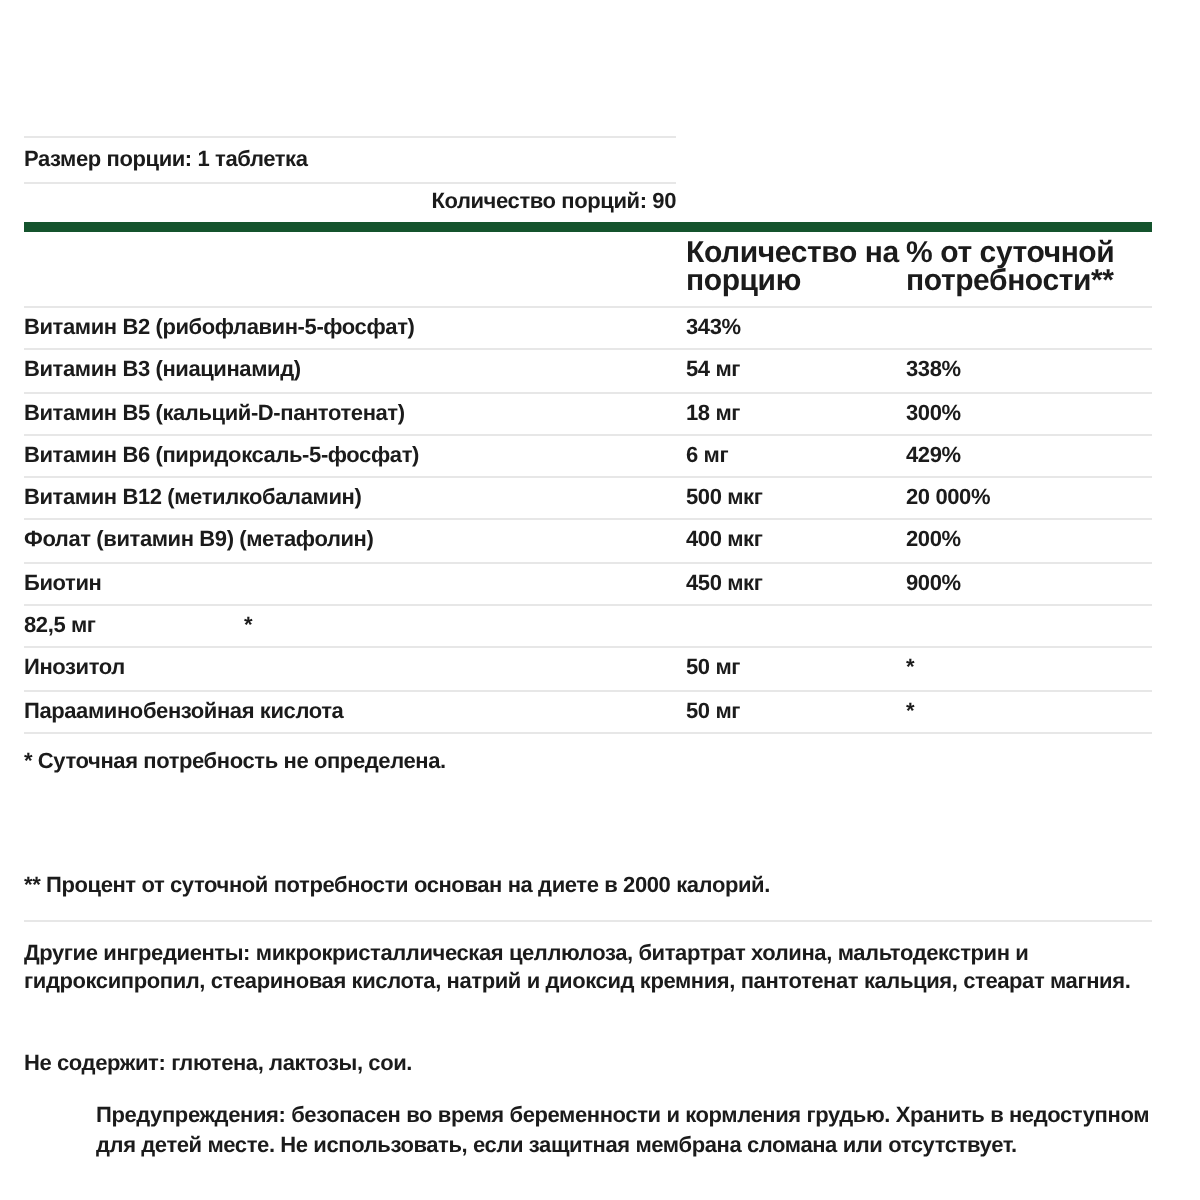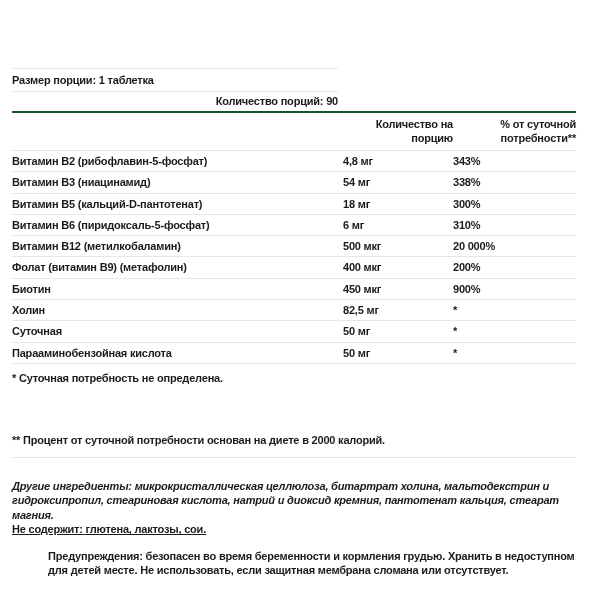--- a/index.html
+++ b/index.html
@@ -14,26 +14,25 @@
 
   
   .serving-block { width: 326px; border-top: 1px solid #e7e7e7; }
   .serving-row { height: 23px; line-height: 22px; font-size: 11px; }
   .serving-row.first { border-bottom: 1px solid #e7e7e7; }
   .serving-row.second { height: 19px; line-height: 19px; text-align: right; }
 
   
   .thead {
     display: flex;
-    border-top: 2px solid #14532d;
+    border-top: 5px solid #14532d;
     border-bottom: 1px solid #e7e7e7;
     padding: 4px 0 5px 0;
-    font-size: 11px;
+    font-size: 15px;
     line-height: 14px;
-    text-align: right;
   }
   .col-name { width: 331px; padding-right: 10px; }
   .col-amt  { width: 110px; }
   .col-dv   { flex: 1; }
   .pre { white-space: pre-line; }
 
   .t-row {
     display: flex;
     height: 21.3px;
     line-height: 20.3px;
@@ -42,22 +41,22 @@
     white-space: nowrap;
   }
 
   
   .footnotes { padding: 7px 0 9px 0; border-bottom: 1px solid #e7e7e7; font-size: 11px; line-height: 14.5px; }
   .fn1 { margin-bottom: 1px; }
   .fn2 { max-width: 392px; margin-top: 48px; }
 
   
   .para { font-size: 11px; line-height: 14.5px; max-width: 580px; }
-  .p-other    { margin-top: 21px; font-style: italic; }
-  .p-free     { margin-top: 0; text-decoration: underline; }
+  .p-other    { margin-top: 9px; }
+  .p-free     { margin-top: 26px; }
   .p-warnings { margin-top: 12px; margin-left: 36px; }
 </style>
 </head>
 <body>
 
 <div class="wrap">
 
   <div class="serving-block">
     <div class="serving-row first">Размер порции: 1 таблетка</div>
     <div class="serving-row second">Количество порций: 90</div>
@@ -67,60 +66,58 @@
     <div class="col-name"></div>
     <div class="col-amt pre">Количество на
 порцию</div>
     <div class="col-dv pre">% от суточной
 потребности**</div>
   </div>
 
   <div>
     <div class="t-row">
       <div class="col-name">Витамин B2 (рибофлавин-5-фосфат)</div>
-      <div class="col-amt">4,8 мг</div>
       <div class="col-dv">343%</div>
     </div>
     <div class="t-row">
       <div class="col-name">Витамин B3  (ниацинамид)</div>
       <div class="col-amt">54 мг</div>
       <div class="col-dv">338%</div>
     </div>
     <div class="t-row">
       <div class="col-name">Витамин B5 (кальций-D-пантотенат)</div>
       <div class="col-amt">18 мг</div>
       <div class="col-dv">300%</div>
     </div>
     <div class="t-row">
       <div class="col-name">Витамин B6 (пиридоксаль-5-фосфат)</div>
       <div class="col-amt">6 мг</div>
-      <div class="col-dv">310%</div>
+      <div class="col-dv">429%</div>
     </div>
     <div class="t-row">
       <div class="col-name">Витамин B12 (метилкобаламин)</div>
       <div class="col-amt">500 мкг</div>
       <div class="col-dv">20 000%</div>
     </div>
     <div class="t-row">
       <div class="col-name">Фолат  (витамин B9) (метафолин)</div>
       <div class="col-amt">400 мкг</div>
       <div class="col-dv">200%</div>
     </div>
     <div class="t-row">
       <div class="col-name">Биотин</div>
       <div class="col-amt">450 мкг</div>
       <div class="col-dv">900%</div>
     </div>
     <div class="t-row">
-      <div class="col-name">Холин</div>
       <div class="col-amt">82,5 мг</div>
       <div class="col-dv">*</div>
     </div>
     <div class="t-row">
-      <div class="col-name">Суточная</div>
+      <div class="col-name">Инозитол</div>
       <div class="col-amt">50 мг</div>
       <div class="col-dv">*</div>
     </div>
     <div class="t-row">
       <div class="col-name">Парааминобензойная кислота</div>
       <div class="col-amt">50 мг</div>
       <div class="col-dv">*</div>
     </div>
   </div>
 

